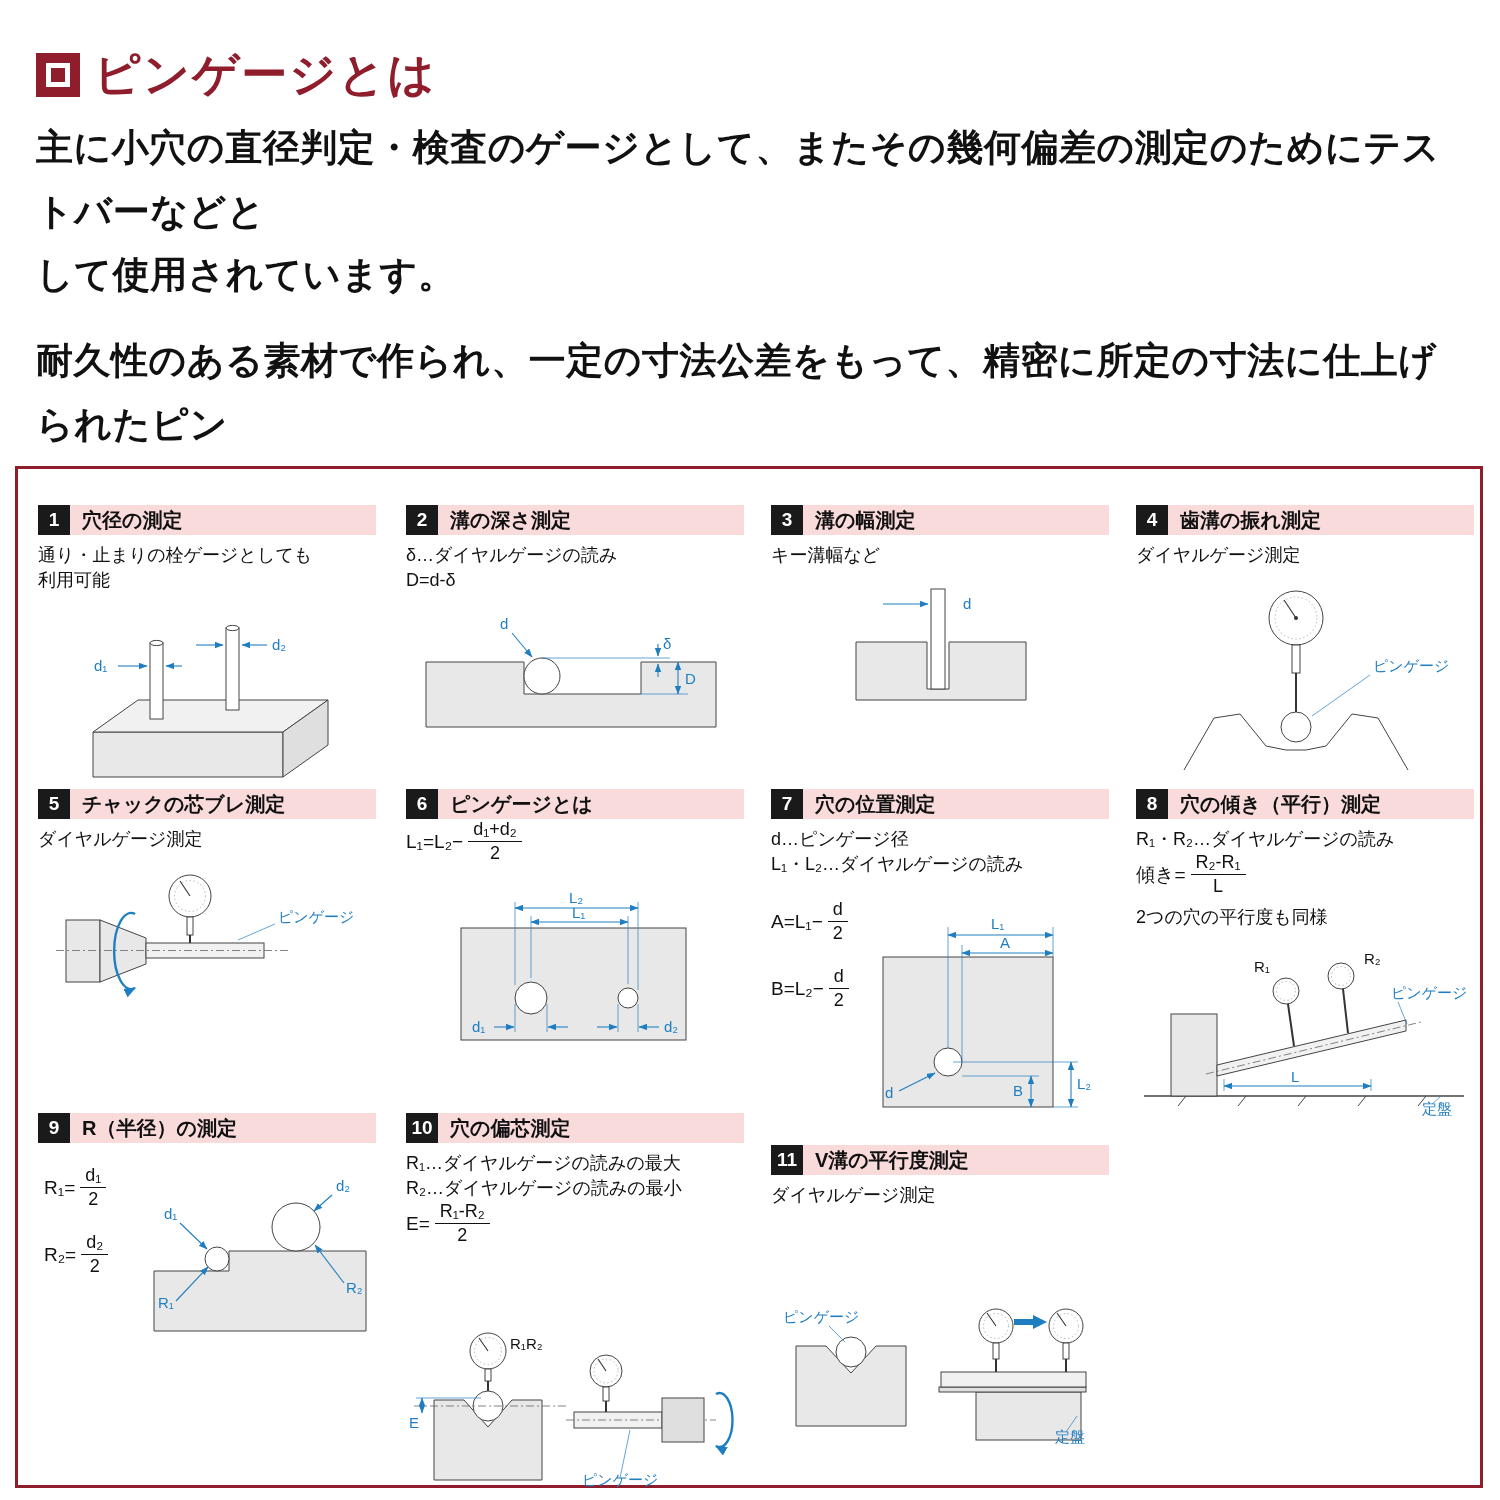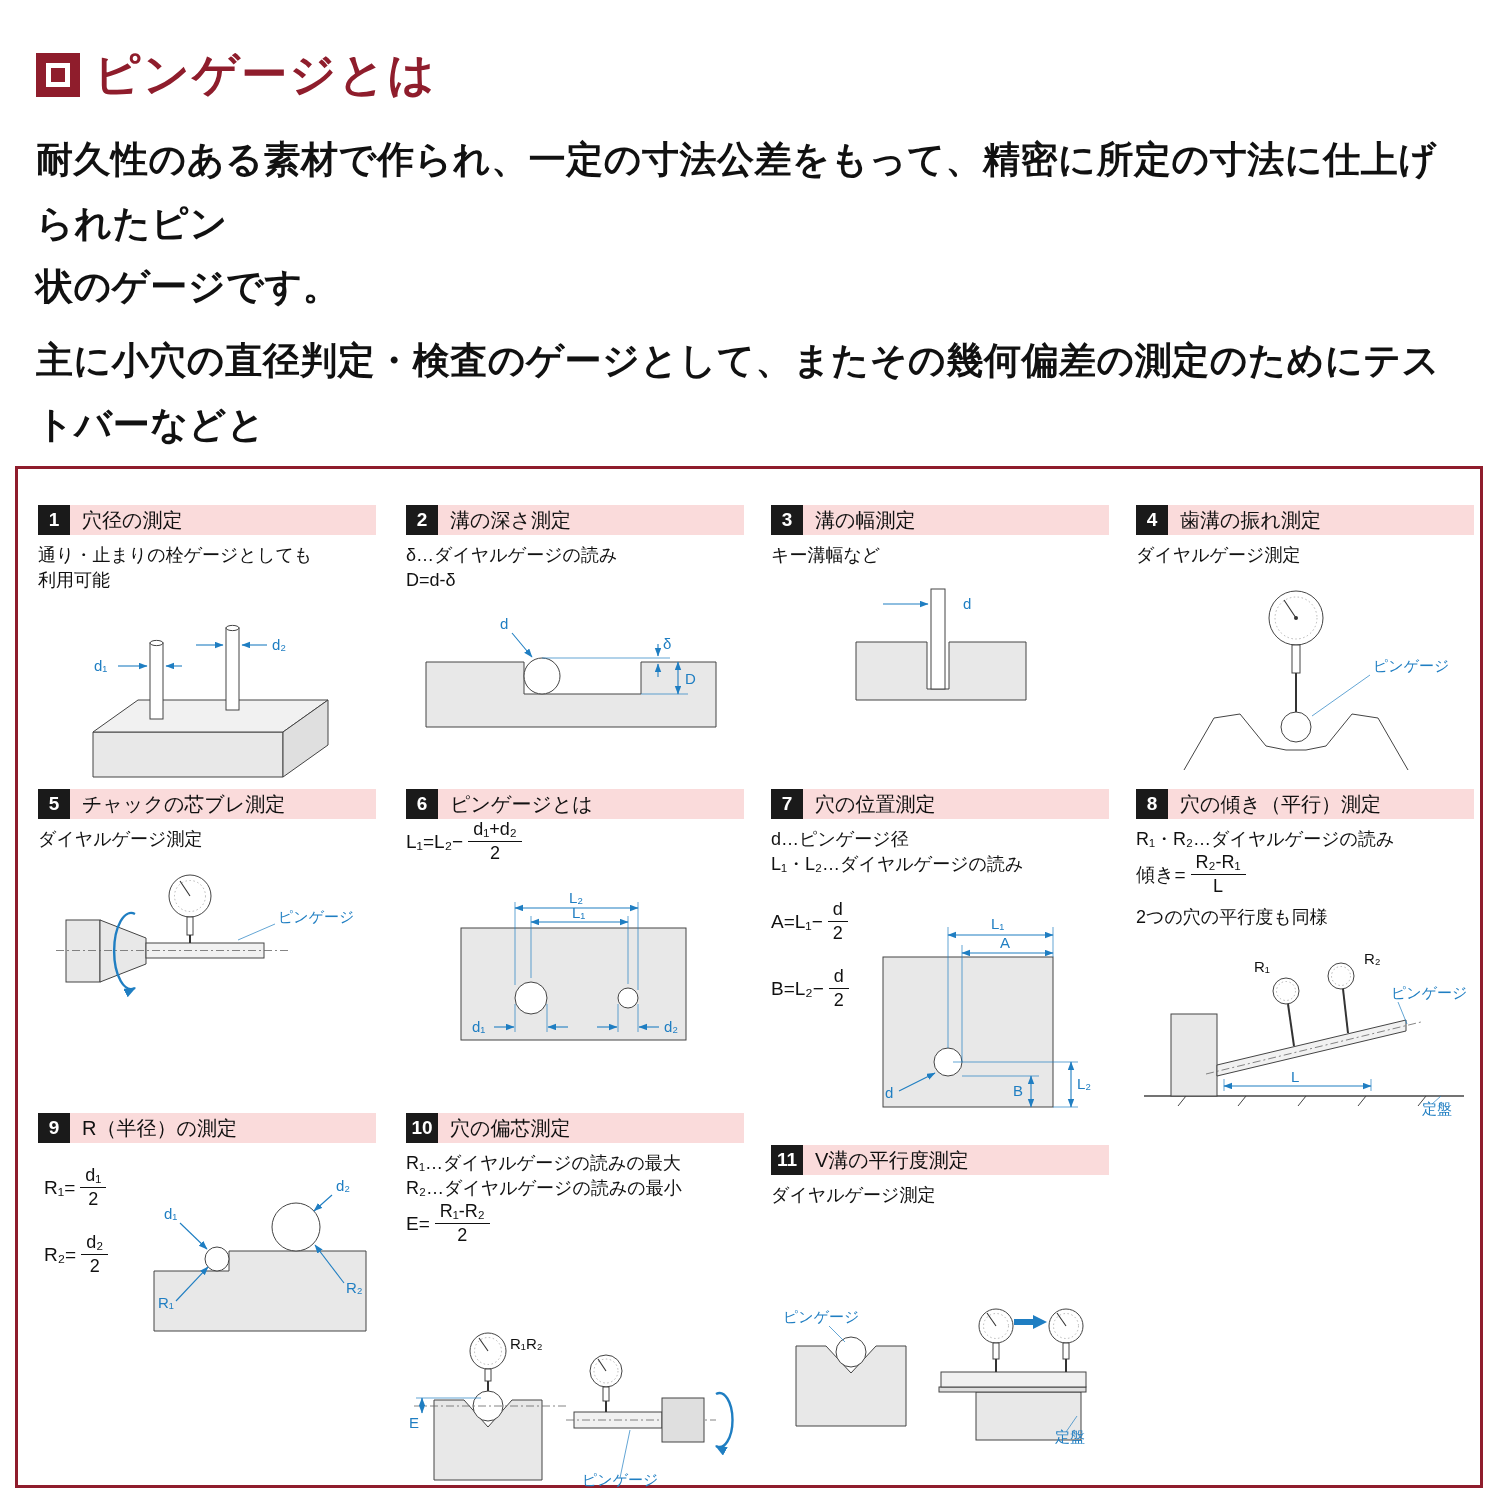--- a/index.html
+++ b/index.html
@@ -16,21 +16,21 @@
   .para{font-size:37px;font-weight:600;line-height:1.72;letter-spacing:0.5px;color:#111;}
   .p1{margin-top:22px;}
   .p2{margin-top:10px;}
 
   
   .mainbox{position:absolute;left:15px;top:466px;width:1468px;height:1022px;border:3px solid var(--accent,#8F1D2C);background:#fff;}
   .cell{position:absolute;width:338px;}
   .cellhead{display:flex;height:30px;}
   .badge{width:32px;background:var(--badge,#1A1A1A);color:#fff;font-size:19px;font-weight:700;display:flex;align-items:center;justify-content:center;flex:0 0 auto;}
   .bar{flex:1;background:var(--pink,#FADBDB);display:flex;align-items:center;padding-left:12px;}
-  .bartitle{font-size:20px;font-weight:400;color:#111;}
+  .bartitle{font-size:20px;font-weight:700;color:#111;}
   .desc{margin-top:8px;font-size:18px;line-height:1.4;color:#111;}
   .formula{display:flex;align-items:center;font-size:19px;margin-top:0;gap:2px;color:#111;}
   .frac{display:inline-flex;flex-direction:column;align-items:center;margin-left:3px;font-size:18px;}
   .frac .fn{padding:0 5px 1px;border-bottom:1.6px solid #111;}
   .frac .fd{padding-top:1px;}
   .row{display:flex;margin-top:4px;}
   .fcol{display:flex;flex-direction:column;gap:22px;padding-top:18px;flex:0 0 auto;}
 
   
   svg{display:block;margin-top:6px;}
@@ -55,27 +55,27 @@
 
 <div class="page">
 
   <div class="hdr">
     <div class="title-row">
       <span class="tsq">
           <span class="tsq-in"></span>
         </span>
       <span class="title">ピンゲージとは</span>
     </div>
+    <div class="para p2">
+      <div>主に小穴の直径判定・検査のゲージとして、またその幾何偏差の測定のためにテストバーなどと</div>
+      <div>して使用されています。</div>
+    </div>
     <div class="para p1">
       <div>耐久性のある素材で作られ、一定の寸法公差をもって、精密に所定の寸法に仕上げられたピン</div>
       <div>状のゲージです。</div>
-    </div>
-    <div class="para p2">
-      <div>主に小穴の直径判定・検査のゲージとして、またその幾何偏差の測定のためにテストバーなどと</div>
-      <div>して使用されています。</div>
     </div>
   </div>
 
   <div class="mainbox">
 
     <section class="cell" style="left:20px;top:36px;">
       <div class="cellhead">
         <div class="badge">1</div>
         <div class="bar">
             <span class="bartitle">穴径の測定</span>

